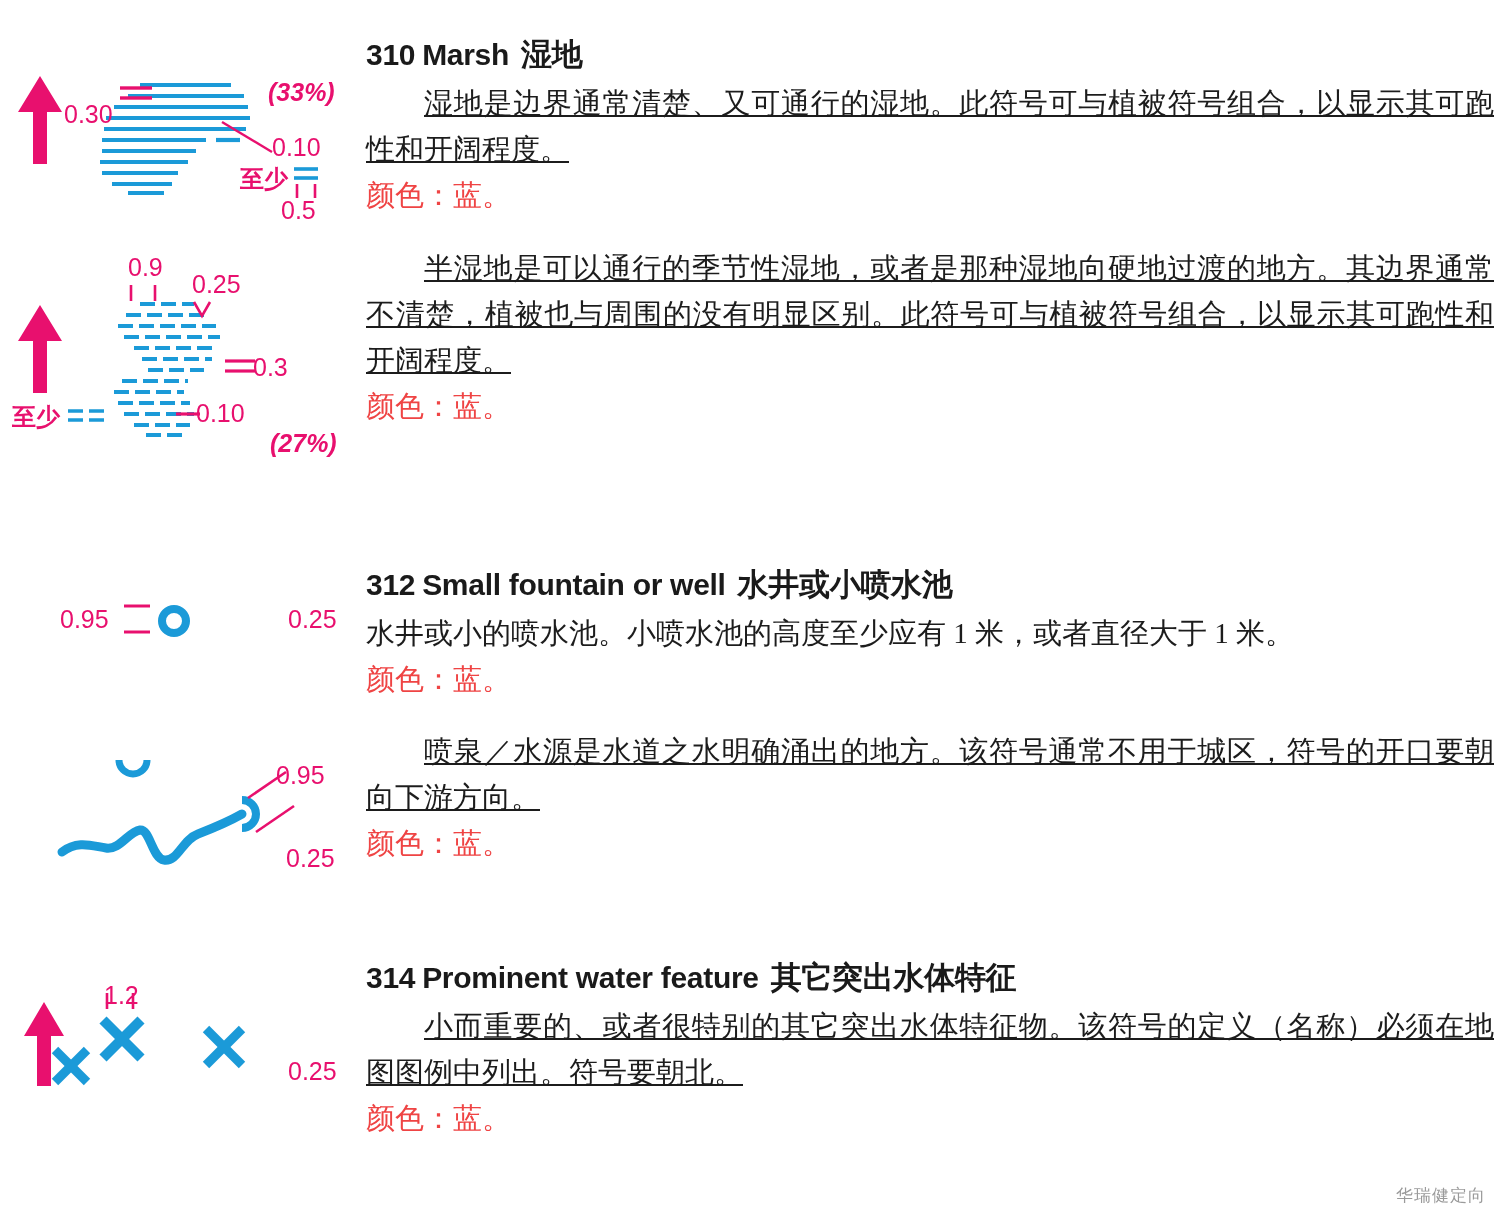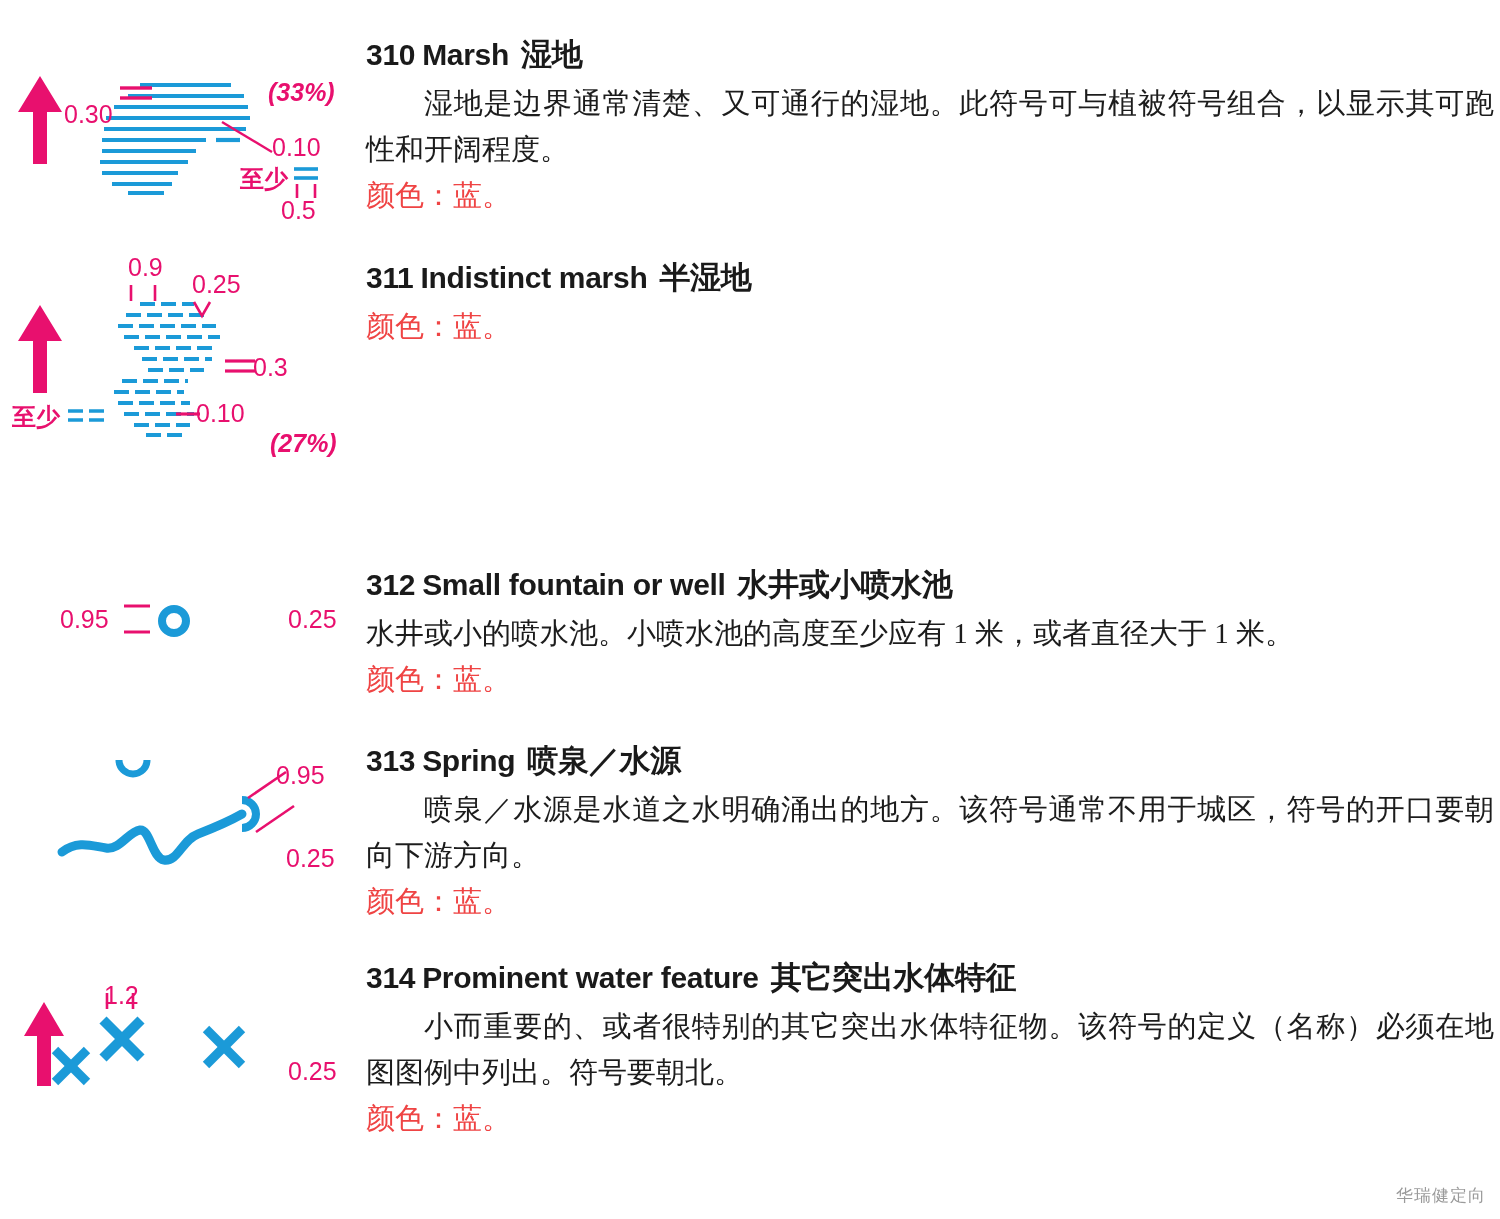--- a/index.html
+++ b/index.html
@@ -51,21 +51,21 @@
   .heading .en { }
   .heading .cn { margin-left: 12px; font-size: 31px; }
   .body {
     font-family: "Liberation Serif", "DejaVu Serif", serif;
     font-size: 29px;
     line-height: 46px;
     color: #1c1c1c;
     text-align: justify;
     margin: 0;
   }
-  .body.indent { text-indent: 58px; }
+  .body.indent { text-indent: 58px; text-decoration: underline; }
   .color-line {
     font-family: "Liberation Serif", "DejaVu Serif", serif;
     font-size: 29px;
     line-height: 46px;
     color: #ef4444;
     margin: 0;
   }
   
   .lbl {
     position: absolute;
@@ -200,23 +200,21 @@
       <div class="lbl italic" style="left:270px; top:186px;">(27%)</div>
 
       <div class="lbl cn" style="left:12px; top:160px;">至少</div>
       <svg style="position:absolute; left:66px; top:160px;" width="50" height="26" viewBox="0 0 50 26">
         <line x1="2" y1="6" x2="42" y2="6" stroke="#1b9ad8" stroke-width="3.6" stroke-dasharray="15 6"></line>
         <line x1="2" y1="15" x2="42" y2="15" stroke="#1b9ad8" stroke-width="3.6" stroke-dasharray="15 6"></line>
       </svg>
 
     </div>
     <div class="text-col">
-      <h2 class="heading">
-        <span class="num">311</span><span class="en">Indistinct marsh</span><span class="cn">半湿地</span>
-      </h2>
+      <p class="body indent">半湿地是可以通行的季节性湿地，或者是那种湿地向硬地过渡的地方。其边界通常不清楚，植被也与周围的没有明显区别。此符号可与植被符号组合，以显示其可跑性和开阔程度。</p>
       <p class="color-line">颜色：蓝。</p>
     </div>
   </div>
 
   <div class="entry" style="top:552px; height:165px;">
     <div class="symbol-col">
       <div class="lbl" style="left:60px; top:55px;">0.95</div>
       <svg style="position:absolute; left:122px; top:48px;" width="34" height="40" viewBox="0 0 34 40">
         <line x1="2" y1="6" x2="28" y2="6" stroke="#e8106e" stroke-width="3"></line>
         <line x1="2" y1="32" x2="28" y2="32" stroke="#e8106e" stroke-width="3"></line>
@@ -251,23 +249,20 @@
         <line x1="0" y1="26" x2="38" y2="0" stroke="#e8106e" stroke-width="2.6"></line>
       </svg>
       <div class="lbl" style="left:276px; top:35px;">0.95</div>
 
       <svg style="position:absolute; left:256px; top:78px;" width="44" height="28" viewBox="0 0 44 28">
         <line x1="0" y1="26" x2="38" y2="0" stroke="#e8106e" stroke-width="2.6"></line>
       </svg>
       <div class="lbl" style="left:286px; top:118px;">0.25</div>
     </div>
     <div class="text-col">
-      <h2 class="heading">
-        <span class="num">313</span><span class="en">Spring</span><span class="cn">喷泉／水源</span>
-      </h2>
       <p class="body indent">喷泉／水源是水道之水明确涌出的地方。该符号通常不用于城区，符号的开口要朝向下游方向。</p>
       <p class="color-line">颜色：蓝。</p>
     </div>
   </div>
 
   <div class="entry" style="top:945px; height:200px;">
     <div class="symbol-col">
 
       <svg style="position:absolute; left:18px; top:55px;" width="52" height="88" viewBox="0 0 52 88">
         <polygon points="26,2 46,36 33,36 33,86 19,86 19,36 6,36" fill="#e8106e"></polygon>

